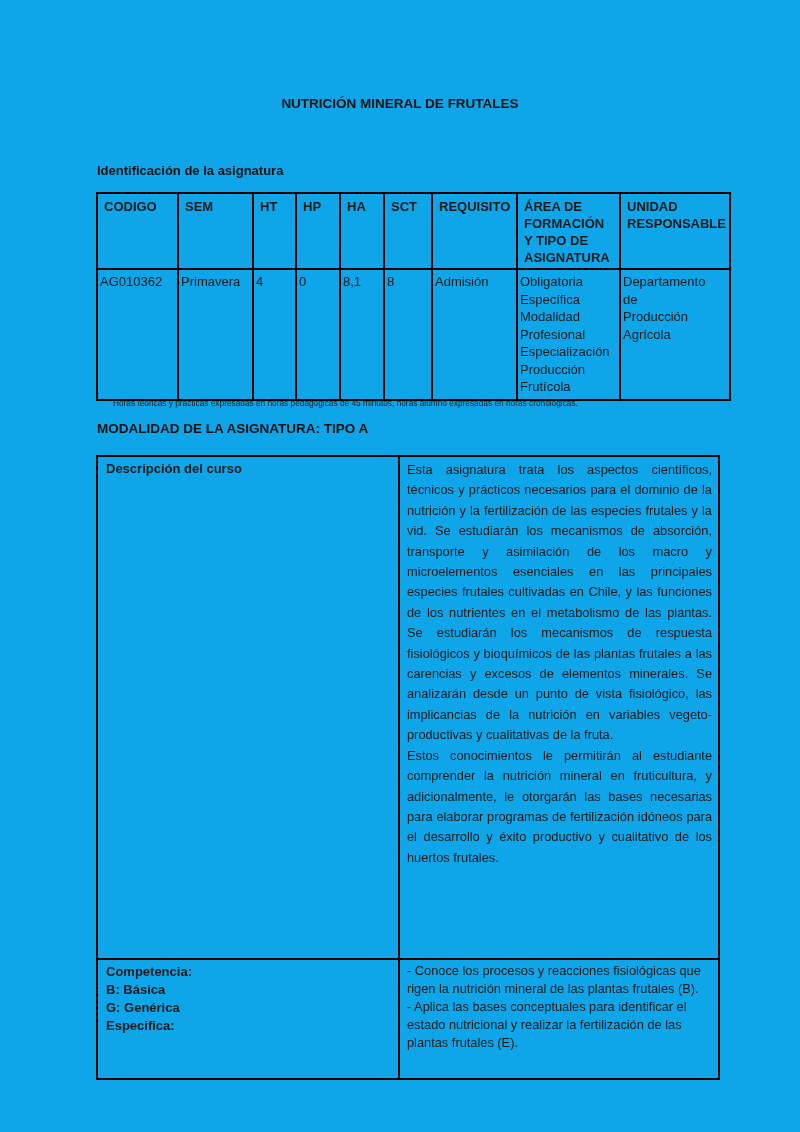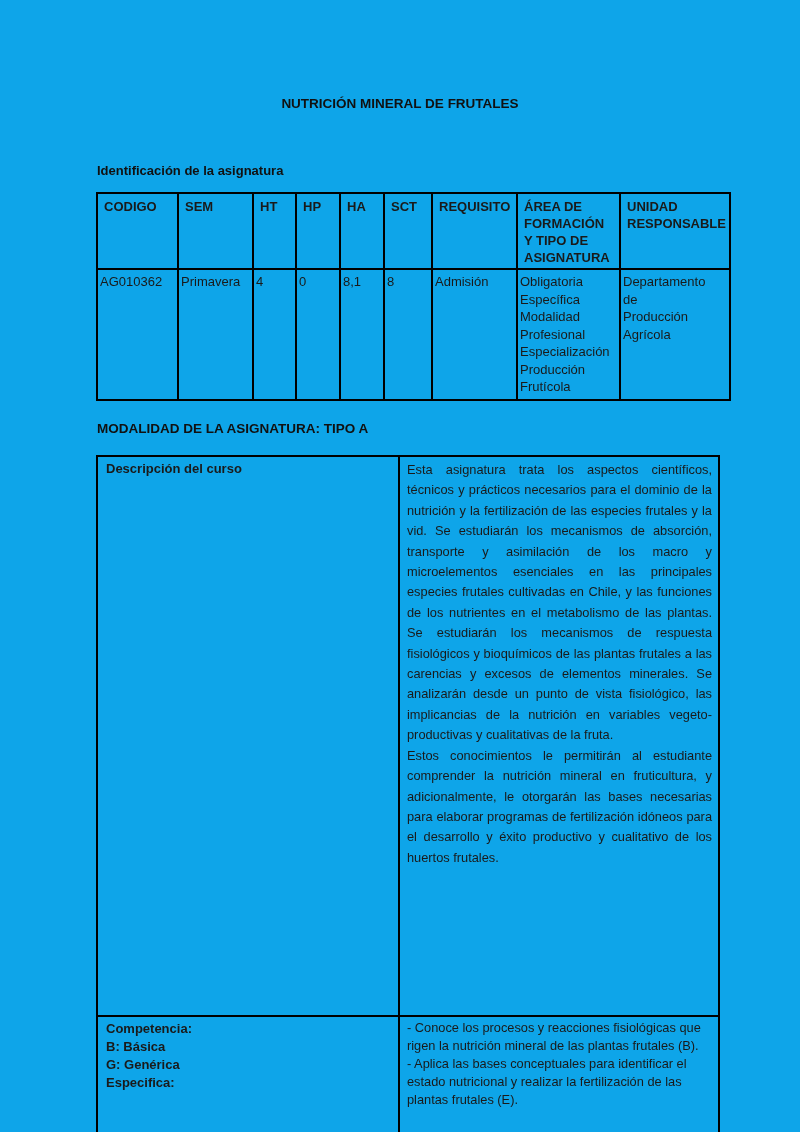--- a/index.html
+++ b/index.html
@@ -45,21 +45,21 @@
   .t-ident-header-row { height:75px; }
   .t-ident-data-row { height:128px; }
   .t-ident td {
     text-align:left;
     font-size:13px;
     line-height:17.5px;
     padding:3px 2px;
   }
   
   .t-modal { top:455px; width:622px; }
-  .t-modal-row1 { height:560px; }
+  .t-modal-row1 { height:503px; }
   .t-modal-row2 { height:120px; }
   .t-modal td.label-cell {
     font-weight:bold;
     font-size:13px;
     line-height:18px;
     padding:3px 8px;
   }
   .t-modal td.desc-cell {
     font-size:12.8px;
     line-height:20.4px;
@@ -131,20 +131,21 @@
       <td>
         <div>Departamento</div>
         <div>de</div>
         <div>Producción</div>
         <div>Agrícola</div>
       </td>
     </tr>
   </tbody>
     </table>
 
+  <div class="footnote">Horas teóricas y prácticas expresadas en horas pedagógicas de 45 minutos, horas alumno expresadas en horas cronológicas.</div>
 
   <div class="sec-heading h-modal">MODALIDAD DE LA ASIGNATURA: TIPO A</div>
 
   <table class="t-modal">
     <colgroup>
       <col style="width:302px">
         <col style="width:320px">
     </colgroup>
     <tbody>
         <tr class="t-modal-row1">

